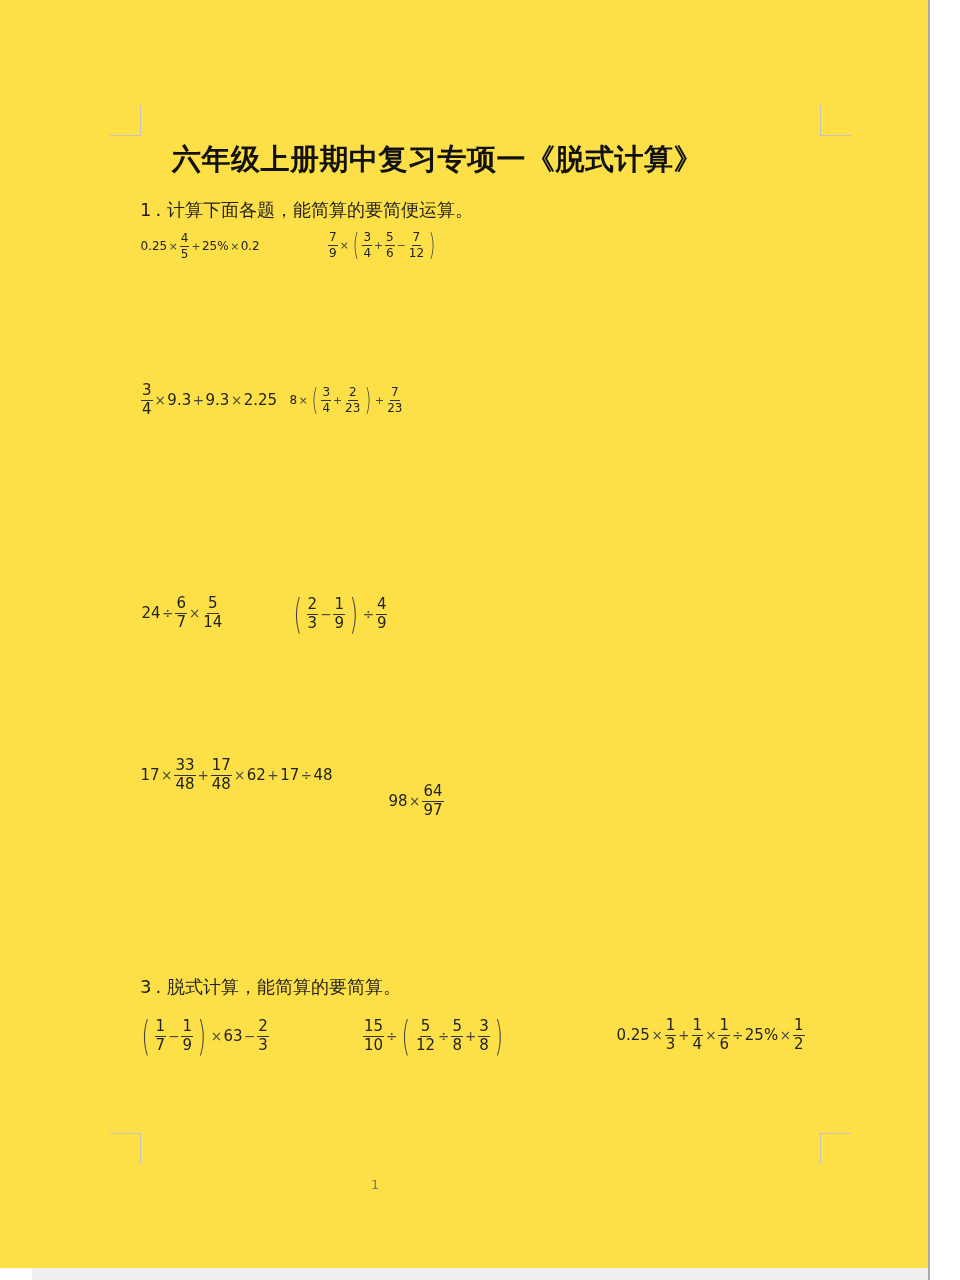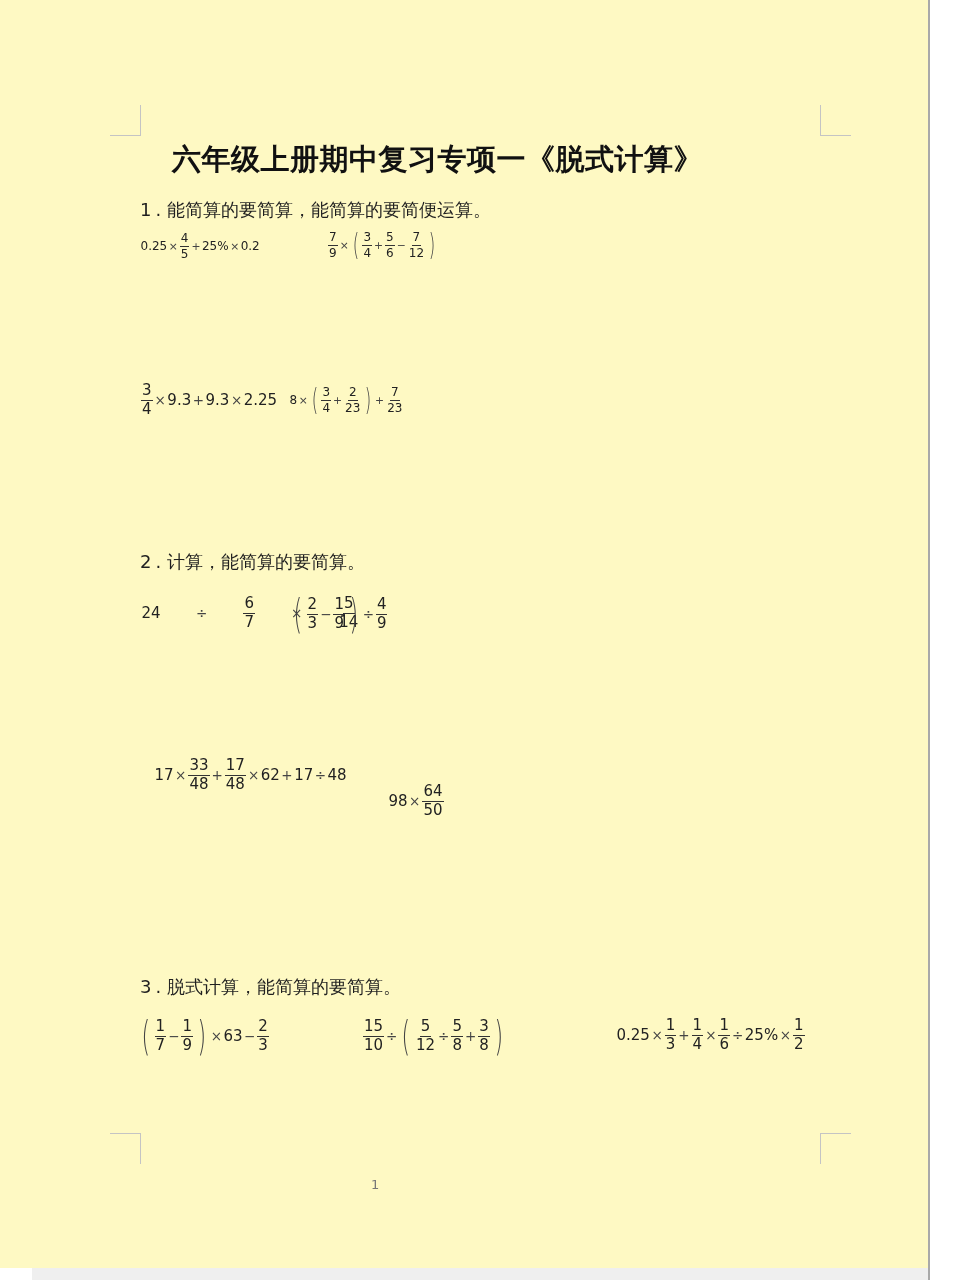--- a/index.html
+++ b/index.html
@@ -13,21 +13,21 @@
       position: relative;
       overflow: hidden;
       font-family: "DejaVu Sans", "Liberation Sans", sans-serif;
       color: #1a1a1a;
     }
     .page {
       position: absolute;
       left: 0; top: 0;
       width: 928px;
       height: 1268px;
-      background: #fef9c3;
+      background: #fde047;
     }
     .scroll-divider {
       position: absolute;
       left: 928px; top: 0;
       width: 2px; height: 1280px;
       background: #a9a9a9;
     }
     .bottom-strip {
       position: absolute;
       left: 32px; top: 1268px;
@@ -110,21 +110,21 @@
 
   <div class="crop tl"></div>
   <div class="crop tr"></div>
   <div class="crop bl"></div>
   <div class="crop br"></div>
 
   <div class="title">六年级上册期中复习专项一《脱式计算》</div>
 
   <div class="q-heading" style="top:198px;">
     <span class="num">1</span><span>.</span>
-    <span>能简算的要简算，能简算的要简便运算。</span>
+    <span>计算下面各题，能简算的要简便运算。</span>
   </div>
 
   <div class="expr sm" style="left:140px; top:232px;">
     <span class="tok">0.25</span>
     <span class="op">×</span>
     <span class="frac">
         <span class="n">4</span>
         <span class="d">5</span>
       </span>
     <span class="op">+</span>
@@ -184,26 +184,22 @@
         <span class="d">23</span>
       </span>
     <span class="paren">)</span>
     <span class="op">+</span>
     <span class="frac">
         <span class="n">7</span>
         <span class="d">23</span>
       </span>
   </div>
 
-  <div class="q-heading" style="top:550px;">
-    <span class="num">2</span><span>.</span>
-    <span>计算，能简算的要简算。</span>
-  </div>
-
-  <div class="expr md" style="left:141px; top:596px;gap:34px;">
+
+  <div class="expr md" style="left:141px; top:596px;">
     <span class="tok">24</span>
     <span class="op">÷</span>
     <span class="frac">
         <span class="n">6</span>
         <span class="d">7</span>
       </span>
     <span class="op">×</span>
     <span class="frac">
         <span class="n">5</span>
         <span class="d">14</span>
@@ -222,21 +218,21 @@
         <span class="d">9</span>
       </span>
     <span class="paren">)</span>
     <span class="op">÷</span>
     <span class="frac">
         <span class="n">4</span>
         <span class="d">9</span>
       </span>
   </div>
 
-  <div class="expr md" style="left:154px; top:758px;">
+  <div class="expr md" style="left:140px; top:758px;">
     <span class="tok">17</span>
     <span class="op">×</span>
     <span class="frac">
         <span class="n">33</span>
         <span class="d">48</span>
       </span>
     <span class="op">+</span>
     <span class="frac">
         <span class="n">17</span>
         <span class="d">48</span>
@@ -247,21 +243,21 @@
     <span class="tok">17</span>
     <span class="op">÷</span>
     <span class="tok">48</span>
   </div>
 
   <div class="expr md" style="left:388px; top:784px;">
     <span class="tok">98</span>
     <span class="op">×</span>
     <span class="frac">
         <span class="n">64</span>
-        <span class="d">50</span>
+        <span class="d">97</span>
       </span>
   </div>
 
   <div class="q-heading" style="top:975px;">
     <span class="num">3</span><span>.</span>
     <span>脱式计算，能简算的要简算。</span>
   </div>
 
   <div class="expr md" style="left:138px; top:1016px;">
     <span class="paren">(</span>

